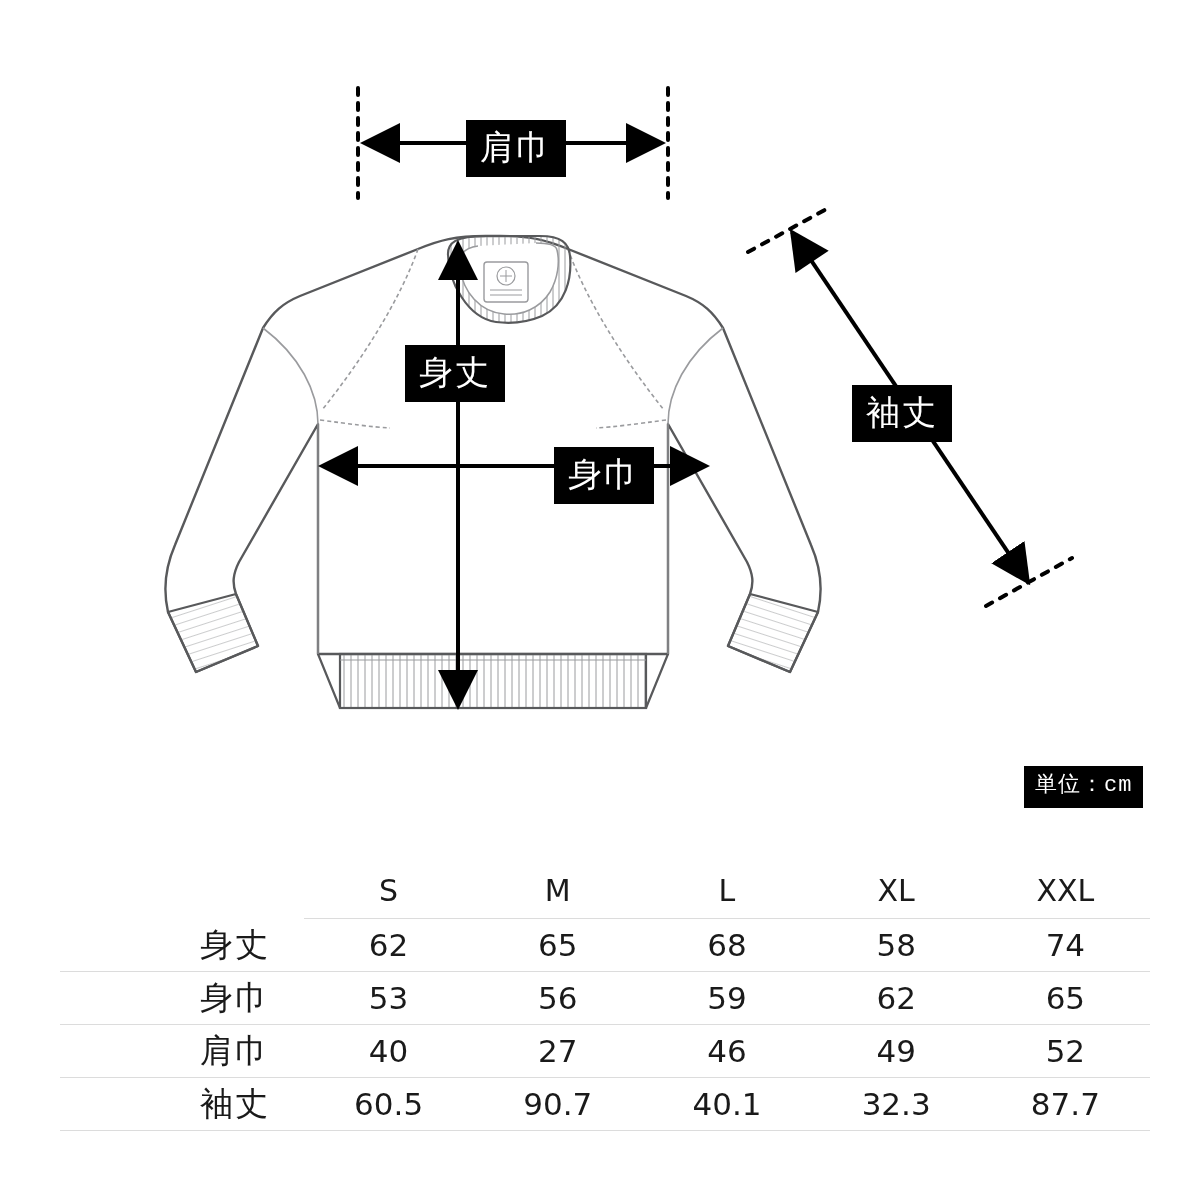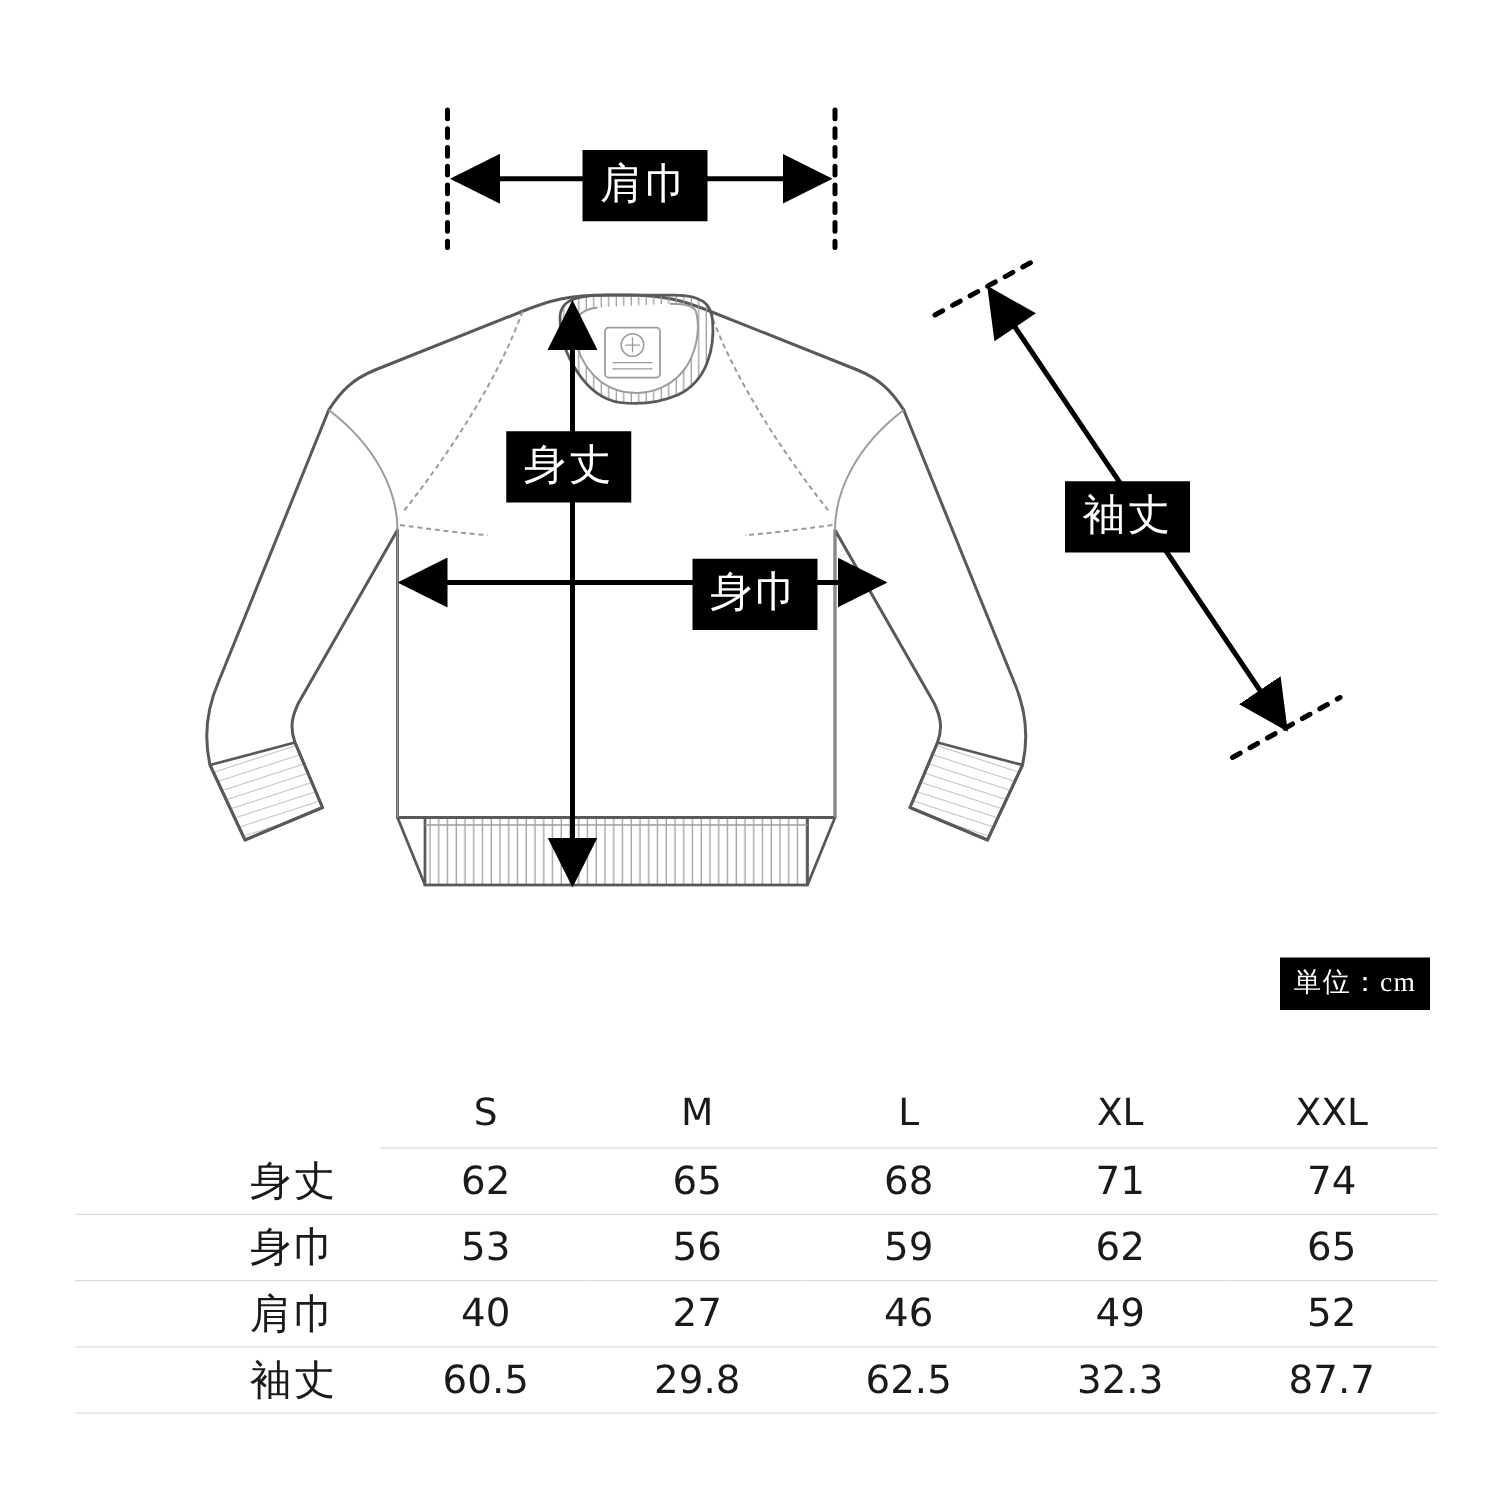--- a/index.html
+++ b/index.html
@@ -41,21 +41,21 @@
   }
   .chip-unit {
     position: absolute;
     background: #000;
     color: #fff;
     font-size: 22px;
     line-height: 1;
     padding: 9px 11px 11px 11px;
     white-space: nowrap;
     letter-spacing: 1px;
-    font-family: Liberation Serif, serif;
+    font-family: Liberation Mono, monospace;
   }
   #chip-katahaba { left: 466px; top: 120px; }
   #chip-mitake   { left: 405px; top: 345px; }
   #chip-mihaba   { left: 554px; top: 447px; }
   #chip-sodetake { left: 852px; top: 385px; }
   #chip-unit     { left: 1024px; top: 766px; }
 
   table.size-table {
     position: absolute;
     left: 60px;
@@ -228,21 +228,21 @@
         <th>XL</th>
         <th>XXL</th>
       </tr>
     </thead>
     <tbody>
       <tr>
         <th class="rowhead">身丈</th>
         <td>62</td>
         <td>65</td>
         <td>68</td>
-        <td>71</td>
+        <td>58</td>
         <td>74</td>
       </tr>
       <tr>
         <th class="rowhead">身巾</th>
         <td>53</td>
         <td>56</td>
         <td>59</td>
         <td>62</td>
         <td>65</td>
       </tr>
@@ -250,21 +250,21 @@
         <th class="rowhead">肩巾</th>
         <td>40</td>
         <td>27</td>
         <td>46</td>
         <td>49</td>
         <td>52</td>
       </tr>
       <tr>
         <th class="rowhead">袖丈</th>
         <td>60.5</td>
-        <td>29.8</td>
-        <td>62.5</td>
+        <td>90.7</td>
+        <td>40.1</td>
         <td>32.3</td>
         <td>87.7</td>
       </tr>
     </tbody>
   </table>
 
 </div>
 
 </body></html>

